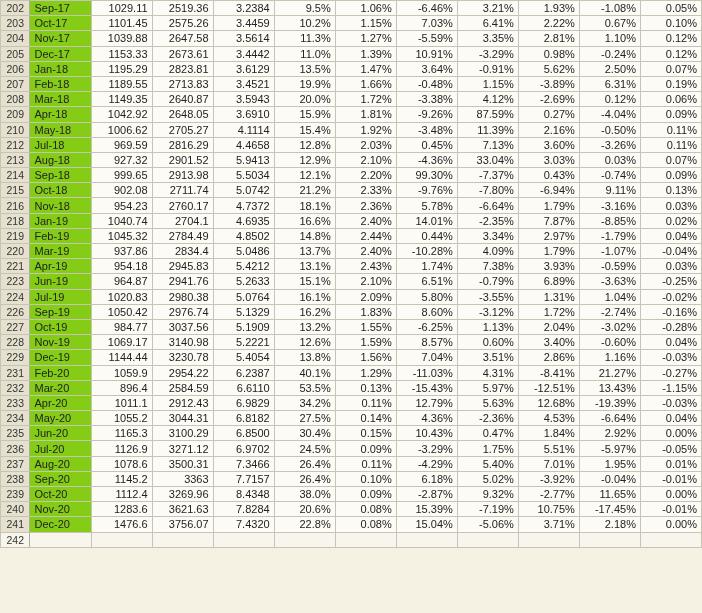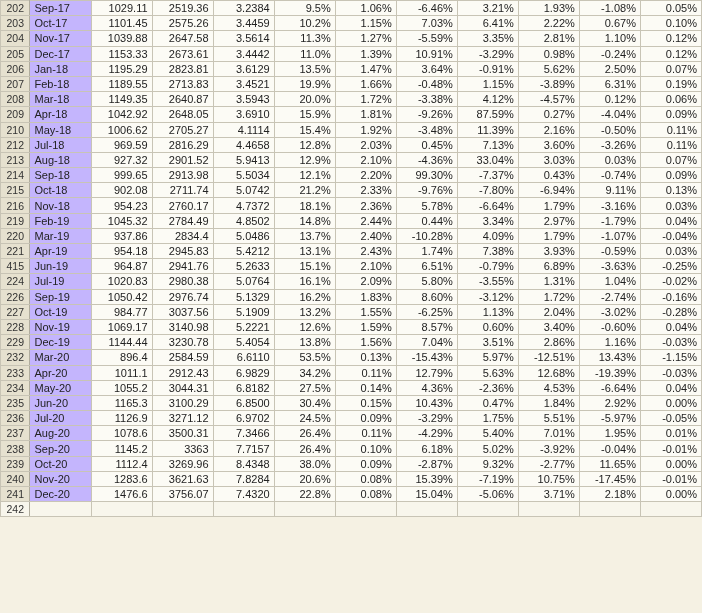--- a/index.html
+++ b/index.html
@@ -1,20 +1,20 @@
 <!DOCTYPE html>
 <html><head>
 <meta charset="utf-8">
 <style>
   *{box-sizing:border-box;margin:0;padding:0;}
   body{font-family:Arial,sans-serif;font-size:11px;background:#f5f1e3;overflow:hidden;}
   table{border-collapse:collapse;width:702px;table-layout:fixed;}
   th,td{border:1px solid #c8c4b5;height:15.2px;padding:0 4px;white-space:nowrap;overflow:hidden;}
   td.rownum{background:#e6e1cf;text-align:center;color:#333;font-size:10.5px;width:28px;border-right:1px solid #b0ac9d;}
-  td.label{background:#c4b5fd;text-align:left;color:#222;width:58px;}
+  td.label{background:#84cc16;text-align:left;color:#222;width:58px;}
   td.num{background:#fcfbf5;text-align:right;color:#222;width:58px;font-variant-numeric:tabular-nums;}
   tr.spacer td{background:#f8f6ec;}
 </style>
 </head>
 <body>
 
 <table id="grid">
     <tbody>
       <tr>
         <td class="rownum">202</td>
@@ -103,21 +103,21 @@
       <tr>
         <td class="rownum">208</td>
         <td class="label">Mar-18</td>
         <td class="num">1149.35</td>
         <td class="num">2640.87</td>
         <td class="num">3.5943</td>
         <td class="num">20.0%</td>
         <td class="num">1.72%</td>
         <td class="num">-3.38%</td>
         <td class="num">4.12%</td>
-        <td class="num">-4.57%</td>
+        <td class="num">-2.69%</td>
         <td class="num">0.12%</td>
         <td class="num">0.06%</td>
       </tr>
       <tr>
         <td class="rownum">209</td>
         <td class="label">Apr-18</td>
         <td class="num">1042.92</td>
         <td class="num">2648.05</td>
         <td class="num">3.6910</td>
         <td class="num">15.9%</td>
@@ -206,20 +206,34 @@
         <td class="num">4.7372</td>
         <td class="num">18.1%</td>
         <td class="num">2.36%</td>
         <td class="num">5.78%</td>
         <td class="num">-6.64%</td>
         <td class="num">1.79%</td>
         <td class="num">-3.16%</td>
         <td class="num">0.03%</td>
       </tr>
       <tr>
+        <td class="rownum">218</td>
+        <td class="label">Jan-19</td>
+        <td class="num">1040.74</td>
+        <td class="num">2704.1</td>
+        <td class="num">4.6935</td>
+        <td class="num">16.6%</td>
+        <td class="num">2.40%</td>
+        <td class="num">14.01%</td>
+        <td class="num">-2.35%</td>
+        <td class="num">7.87%</td>
+        <td class="num">-8.85%</td>
+        <td class="num">0.02%</td>
+      </tr>
+      <tr>
         <td class="rownum">219</td>
         <td class="label">Feb-19</td>
         <td class="num">1045.32</td>
         <td class="num">2784.49</td>
         <td class="num">4.8502</td>
         <td class="num">14.8%</td>
         <td class="num">2.44%</td>
         <td class="num">0.44%</td>
         <td class="num">3.34%</td>
         <td class="num">2.97%</td>
@@ -248,21 +262,21 @@
         <td class="num">5.4212</td>
         <td class="num">13.1%</td>
         <td class="num">2.43%</td>
         <td class="num">1.74%</td>
         <td class="num">7.38%</td>
         <td class="num">3.93%</td>
         <td class="num">-0.59%</td>
         <td class="num">0.03%</td>
       </tr>
       <tr>
-        <td class="rownum">415</td>
+        <td class="rownum">223</td>
         <td class="label">Jun-19</td>
         <td class="num">964.87</td>
         <td class="num">2941.76</td>
         <td class="num">5.2633</td>
         <td class="num">15.1%</td>
         <td class="num">2.10%</td>
         <td class="num">6.51%</td>
         <td class="num">-0.79%</td>
         <td class="num">6.89%</td>
         <td class="num">-3.63%</td>
@@ -332,20 +346,34 @@
         <td class="num">5.4054</td>
         <td class="num">13.8%</td>
         <td class="num">1.56%</td>
         <td class="num">7.04%</td>
         <td class="num">3.51%</td>
         <td class="num">2.86%</td>
         <td class="num">1.16%</td>
         <td class="num">-0.03%</td>
       </tr>
       <tr>
+        <td class="rownum">231</td>
+        <td class="label">Feb-20</td>
+        <td class="num">1059.9</td>
+        <td class="num">2954.22</td>
+        <td class="num">6.2387</td>
+        <td class="num">40.1%</td>
+        <td class="num">1.29%</td>
+        <td class="num">-11.03%</td>
+        <td class="num">4.31%</td>
+        <td class="num">-8.41%</td>
+        <td class="num">21.27%</td>
+        <td class="num">-0.27%</td>
+      </tr>
+      <tr>
         <td class="rownum">232</td>
         <td class="label">Mar-20</td>
         <td class="num">896.4</td>
         <td class="num">2584.59</td>
         <td class="num">6.6110</td>
         <td class="num">53.5%</td>
         <td class="num">0.13%</td>
         <td class="num">-15.43%</td>
         <td class="num">5.97%</td>
         <td class="num">-12.51%</td>

